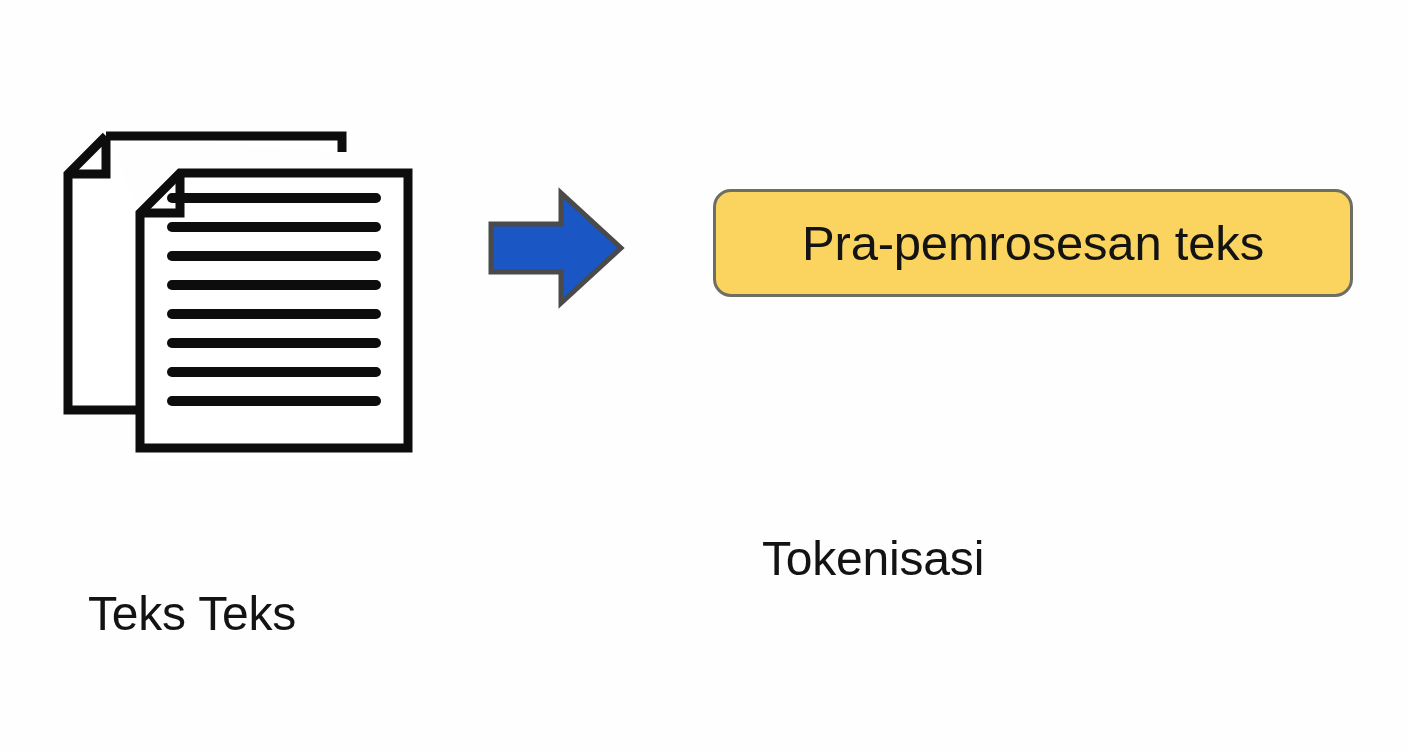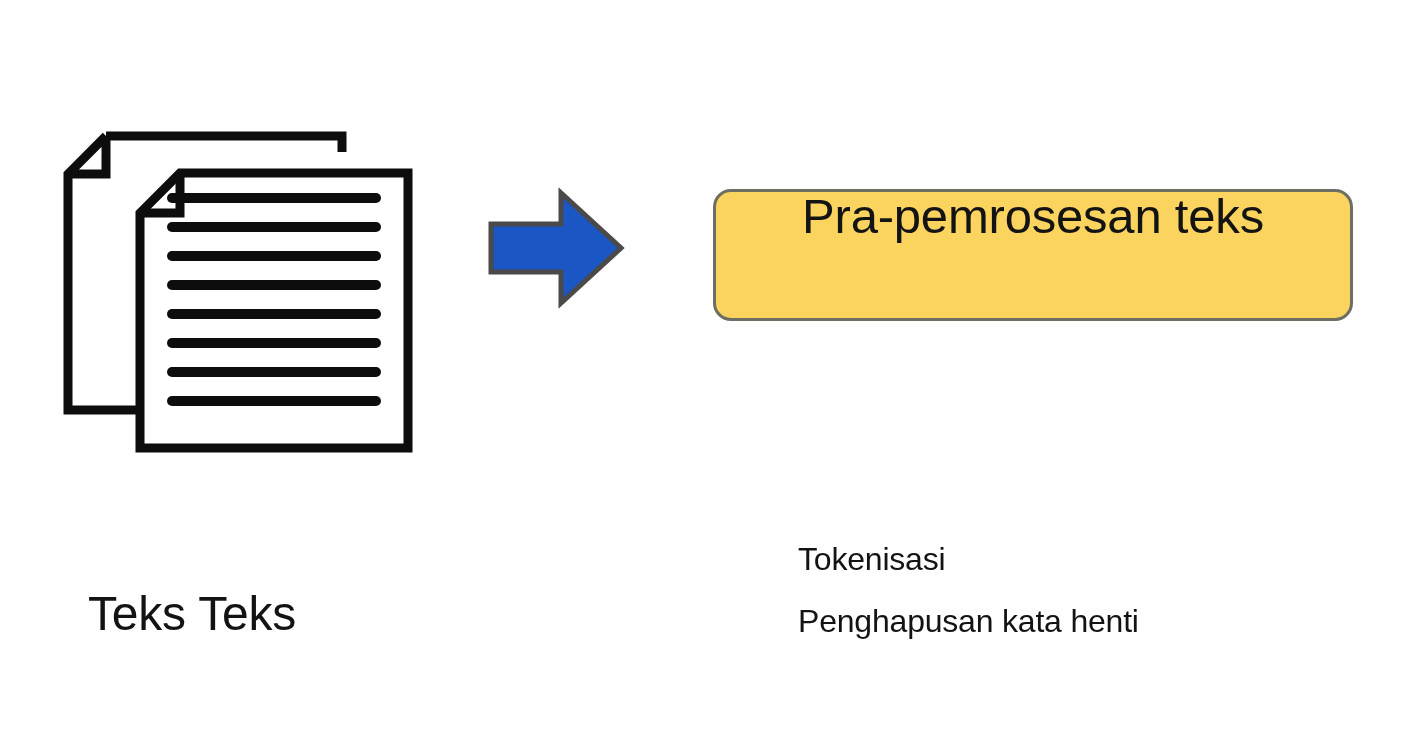--- a/index.html
+++ b/index.html
@@ -46,26 +46,27 @@
     width: 100%;
     height: 100%;
   }
 
   
   #process-box {
     position: absolute;
     left: 713px;
     top: 189px;
     width: 640px;
-    height: 132px;
+    height: 108px;
     box-sizing: border-box;
     border: 3px solid #6e6e62;
     border-radius: 18px;
     background: #fbd45f;
     display: flex;
+    align-items: center;
     justify-content: center;
   }
   #process-box-label {
     font-size: 49px;
     line-height: 1;
     color: #131313;
     letter-spacing: -0.2px;
     white-space: nowrap;
     font-weight: 400;
   }
@@ -77,23 +78,23 @@
     top: 590px;
     font-size: 48px;
     line-height: 1;
     color: #131313;
     white-space: nowrap;
     letter-spacing: -0.2px;
   }
 
   #steps-list {
     position: absolute;
-    left: 798px;
+    left: 762px;
     top: 528px;
-    font-size: 32px;
+    font-size: 48px;
     line-height: 62px;
     color: #131313;
     white-space: nowrap;
     letter-spacing: -0.2px;
   }
   #steps-list .step-line {
     display: block;
   }
 </style>
 </head>
@@ -141,16 +142,15 @@
   </div>
 
   <div id="process-box">
     <span id="process-box-label">Pra-pemrosesan teks</span>
   </div>
 
   <div id="source-caption">Teks Teks</div>
 
   <div id="steps-list">
     <span class="step-line">Tokenisasi</span>
-    <span class="step-line">Penghapusan kata henti</span>
   </div>
 
 </div>
 
 </body></html>

